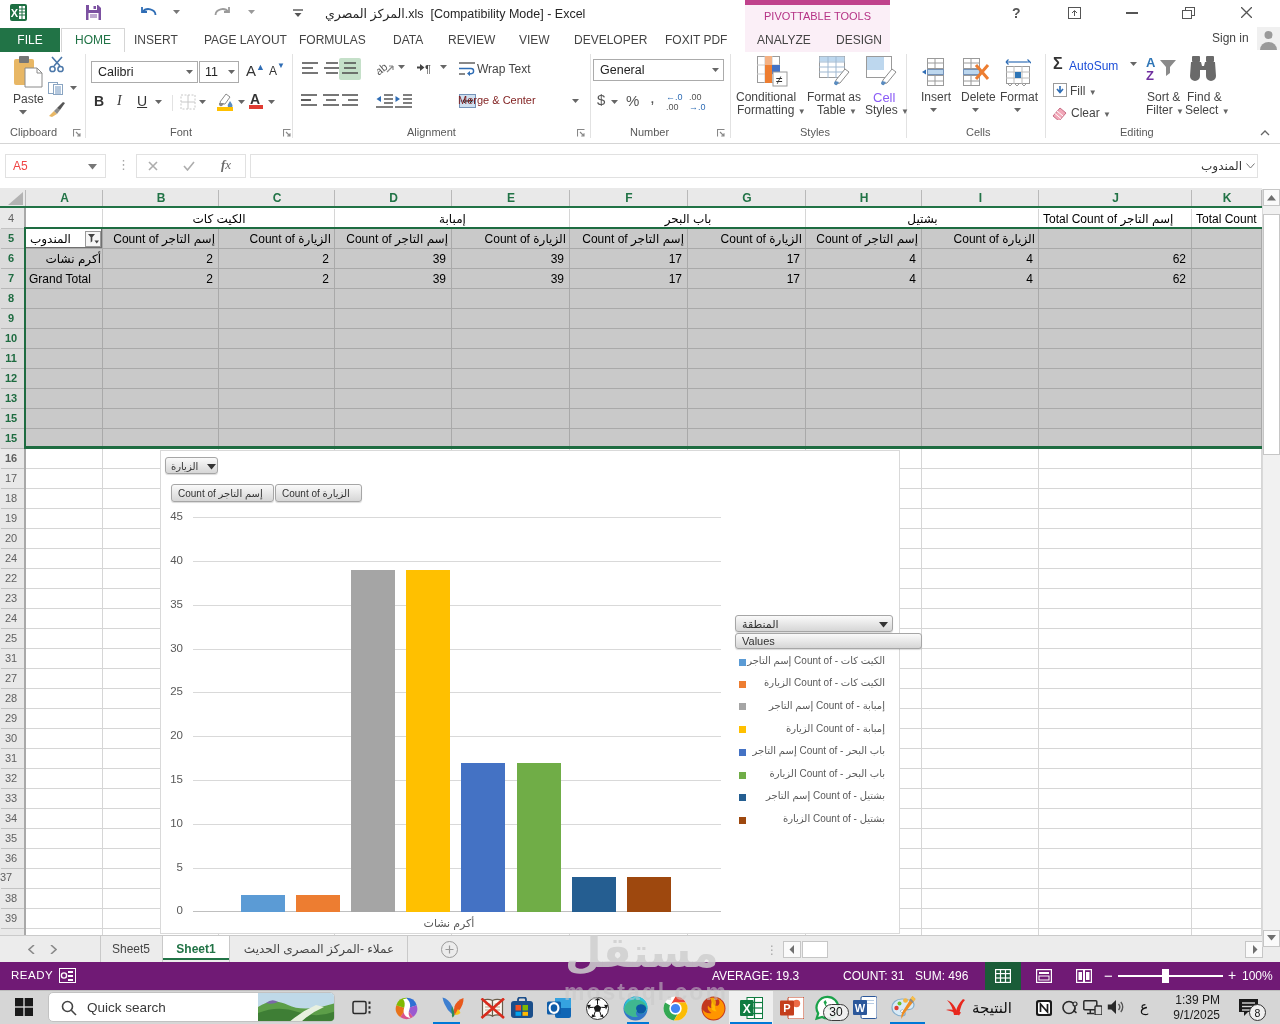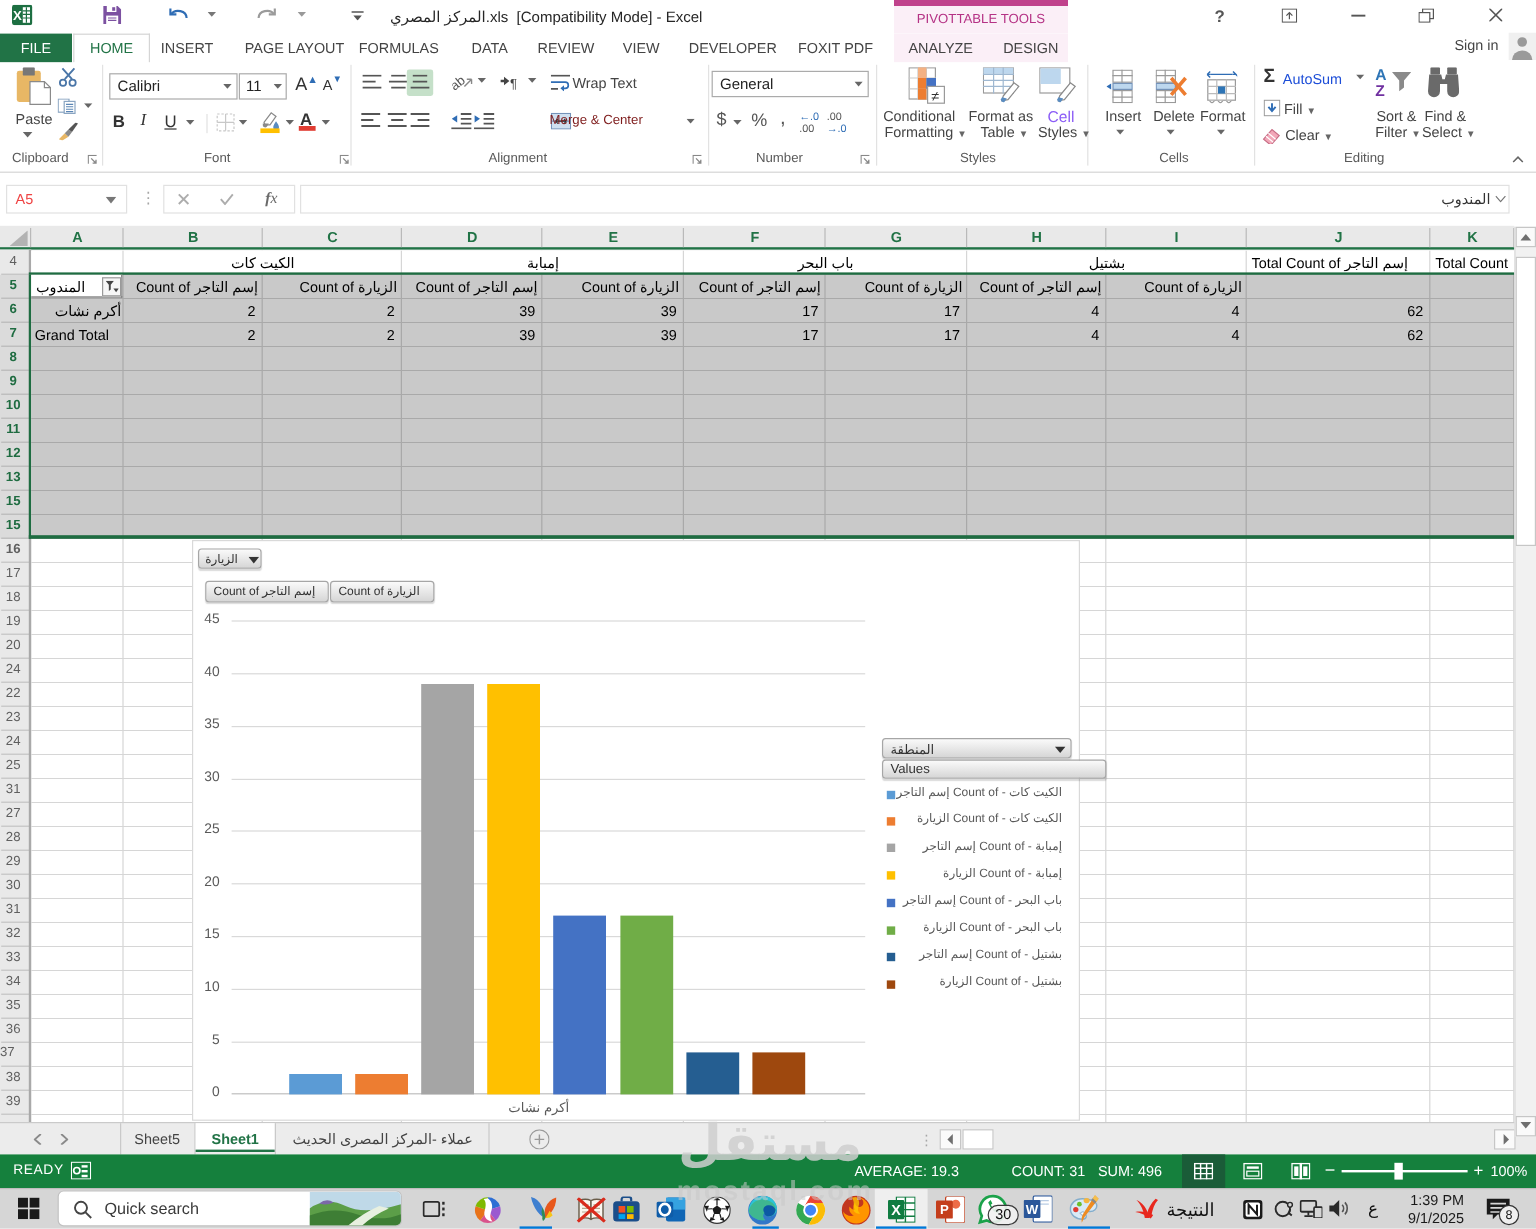--- a/index.html
+++ b/index.html
@@ -746,21 +746,21 @@
   <svg class="abs" style="left:789px;top:9px" width="6" height="9" viewBox="0 0 6 9">
       <path d="M5 0 L0.5 4.5 L5 9z" fill="#6f6f6f"></path>
     </svg>
   <div class="abs" style="left:802px;top:5px;width:26px;height:17px;background:#fff;border:1px solid #c6c6c6"></div>
   <div class="abs" style="left:1245px;top:5px;width:18px;height:17px;background:#FAFAFA;border:1px solid #c6c6c6"></div>
   <svg class="abs" style="left:1252px;top:9px" width="6" height="9" viewBox="0 0 6 9">
       <path d="M1 0 L5.5 4.5 L1 9z" fill="#6f6f6f"></path>
     </svg>
 </div>
 
-<div class="abs" id="statusbar" style="left:0;top:962px;width:1280px;height:28px;background:#15803d;color:#fff">
+<div class="abs" id="statusbar" style="left:0;top:962px;width:1280px;height:28px;background:#701a75;color:#fff">
   <div class="abs" style="left:11px;top:7px;font-size:11.5px;letter-spacing:0.5px">READY</div>
   <svg class="abs" style="left:59px;top:6px" width="17" height="15" viewBox="0 0 17 15">
       <rect x="0.5" y="0.5" width="16" height="14" fill="none" stroke="#fff"></rect>
       <circle cx="5" cy="7.5" r="2.6" fill="none" stroke="#fff" stroke-width="1.4"></circle>
       <rect x="9" y="3" width="5" height="2" fill="#fff"></rect>
       <rect x="9" y="7" width="5" height="2" fill="#fff"></rect>
       <rect x="9" y="11" width="5" height="2" fill="#fff"></rect>
     </svg>
   <div class="abs" style="left:712px;top:7px;font-size:12px">AVERAGE: 19.3</div>
   <div class="abs" style="left:843px;top:7px;font-size:12px">COUNT: 31</div>

